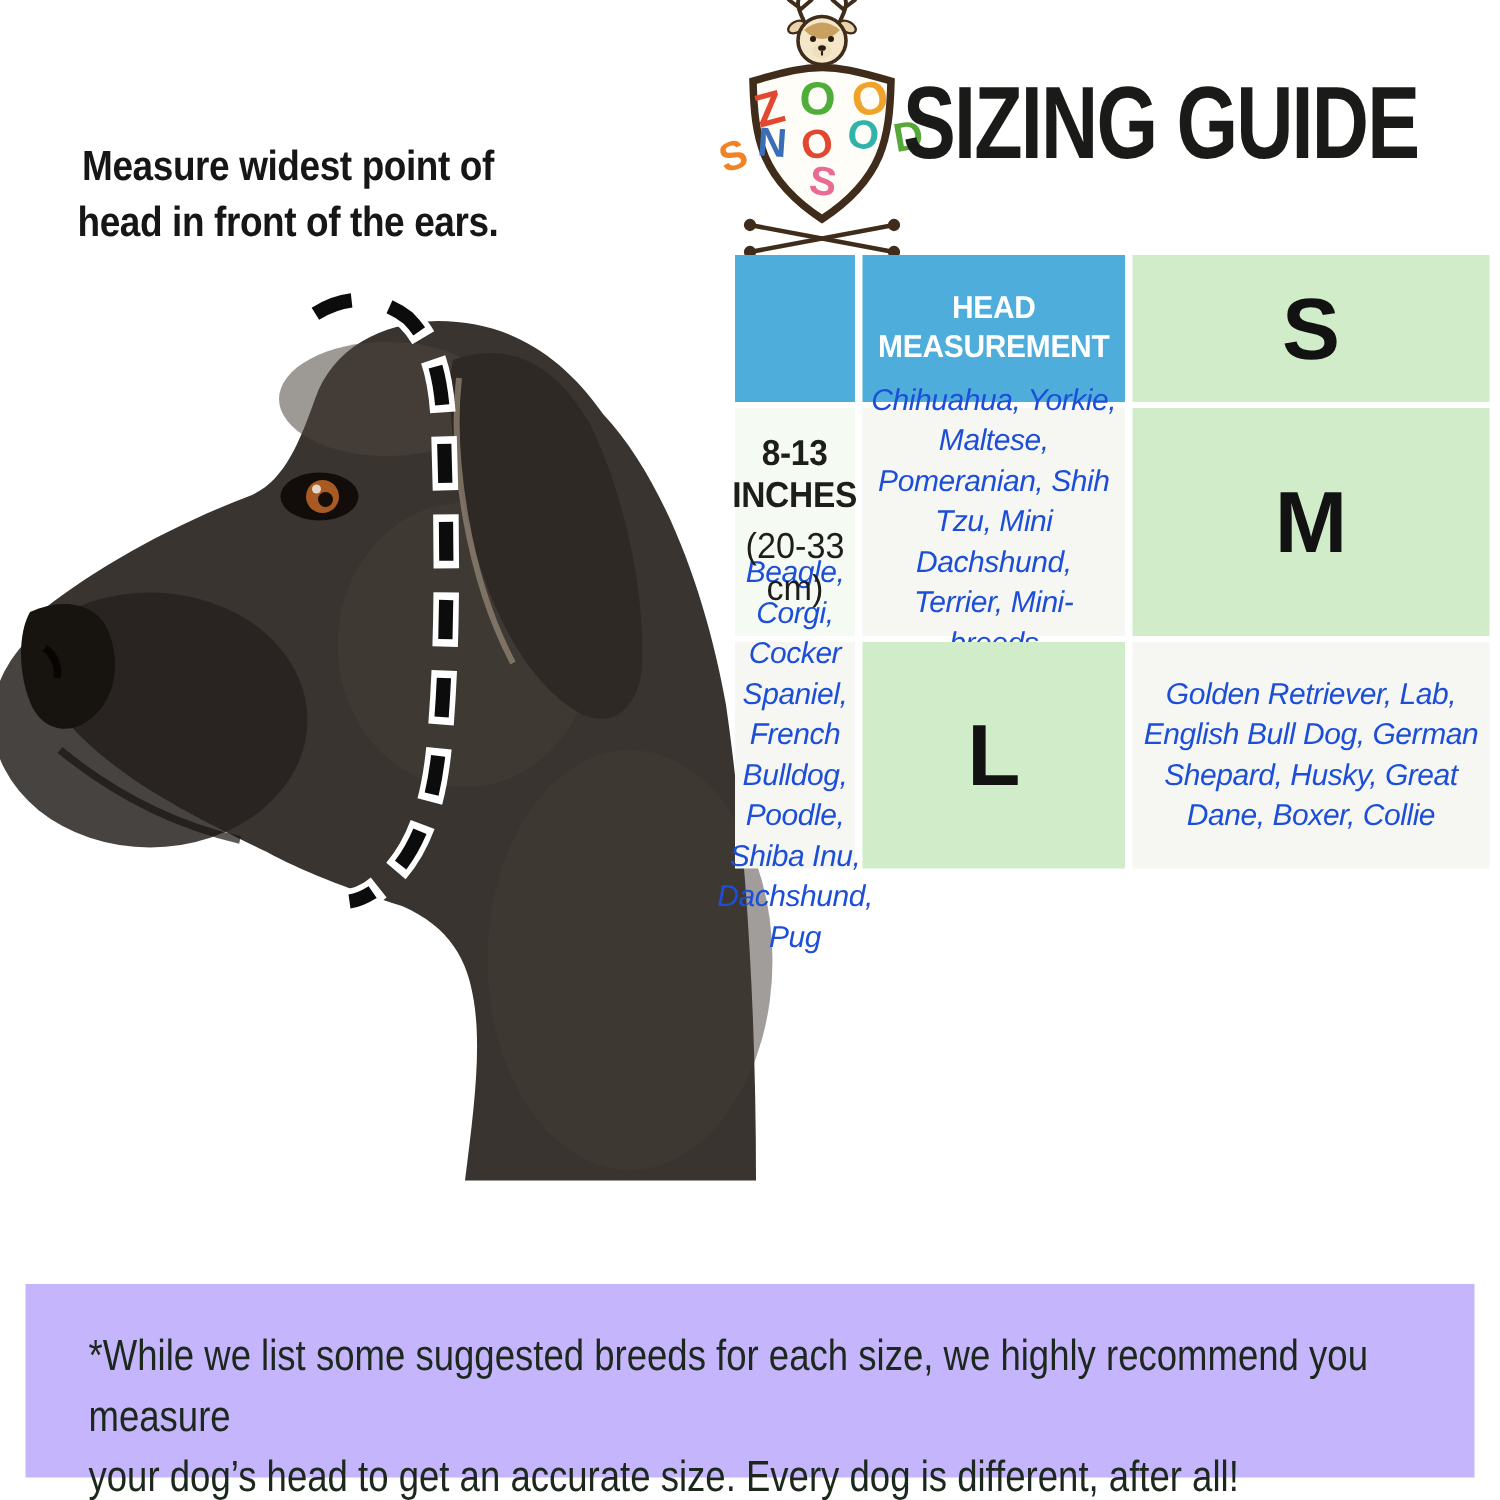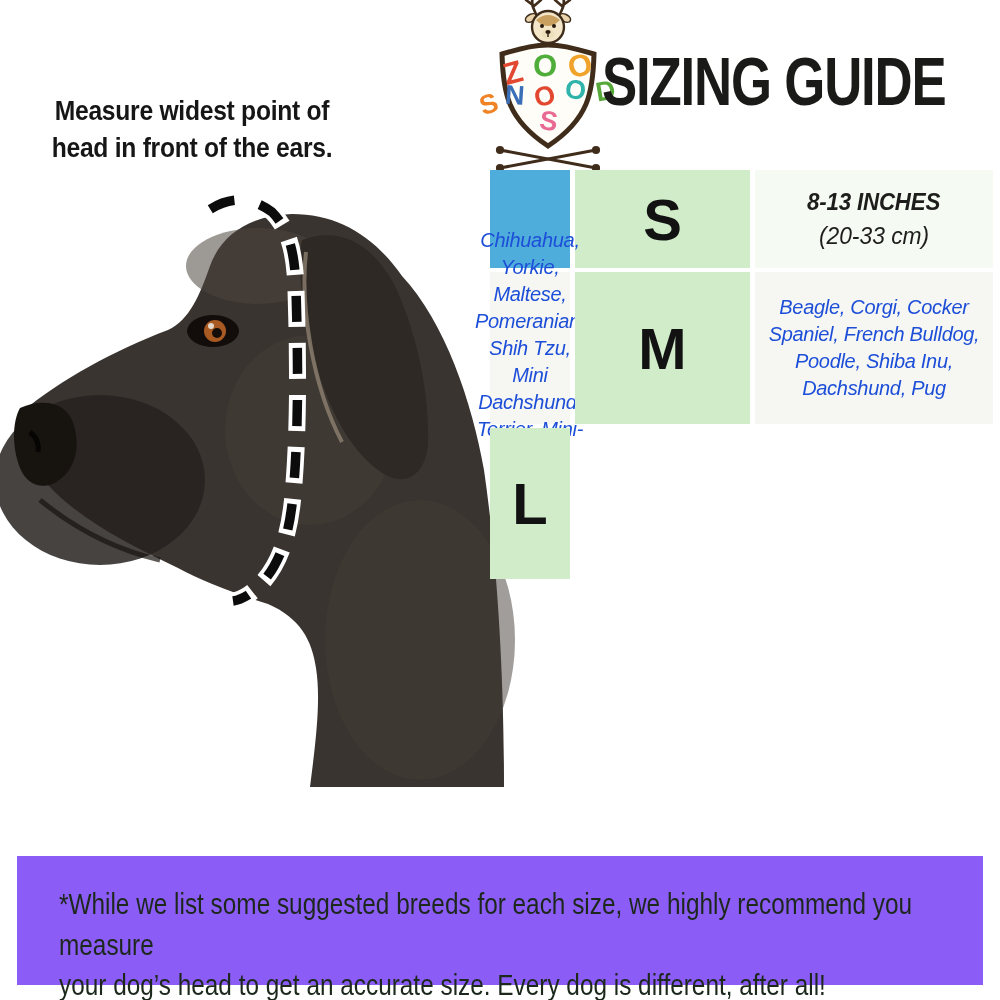--- a/index.html
+++ b/index.html
@@ -46,31 +46,31 @@
   
   .table{
     position:absolute;left:490px;top:170px;z-index:2;
     display:grid;grid-template-columns:80px 175px 238px;
     grid-template-rows:98px 152px 151px 155px;gap:4px 5px;
   }
   .cell{display:flex;flex-direction:column;align-items:center;justify-content:center;text-align:center;}
   .cell.hdr{background:#4faddc;color:#ffffff;font-weight:700;font-size:21px;line-height:1.25;}
   .cell.hdr .cond{display:inline-block;transform:scaleX(.95);letter-spacing:-.2px;}
   .cell.size{background:#d0ecc9;font-size:58px;font-weight:700;color:#121212;}
-  .cell.meas{background:#f5faf2;color:#1d1d1b;font-style:italic;}
+  .cell.meas{background:#f5faf2;color:#1d1d1b;}
   .meas .in{font-size:24px;font-weight:700;transform:scaleX(.93);letter-spacing:-.2px;}
   .meas .cm{font-size:24px;font-weight:400;margin-top:6px;transform:scaleX(.95);}
   .cell.breeds{
     background:#f6f7f3;font-style:italic;font-size:20px;line-height:1.35;
     color:#1d4ed8;padding:0 5px;letter-spacing:-.3px;font-weight:400;
   }
   
   .footnote{
     position:absolute;left:17px;top:856px;width:966px;height:129px;
-    background:#8b5cf6;z-index:3;
+    background:#c4b5fd;z-index:3;
   }
   .footnote .txt{
     position:absolute;left:42px;top:28px;width:1100px;
     font-size:29px;line-height:1.40;color:#1d281d;font-weight:400;
     transform:scaleX(.84);transform-origin:0 0;
   }
 </style>
 </head>
 <body>
 
@@ -171,32 +171,36 @@
 
     <g fill="none" stroke-linecap="butt">
       <path d="M 206 212 Q 240 188 272 212 C 290 230 295 255 296 290 C 298 355 299 430 293 495 C 289 540 277 575 248 595 Q 240 600 233 601" stroke="#ffffff" stroke-width="17" stroke-dasharray="36 16"></path>
       <path d="M 206 212 Q 240 188 272 212 C 290 230 295 255 296 290 C 298 355 299 430 293 495 C 289 540 277 575 248 595 Q 240 600 233 601" stroke="#0c0c0c" stroke-width="9.5" stroke-dasharray="26 26" stroke-dashoffset="-5"></path>
     </g>
   </svg>
 
   <div class="table">
 
     <div class="cell hdr"></div>
+    <div class="cell hdr">
+      <span class="cond">HEAD MEASUREMENT</span>
+    </div>
 
     <div class="cell size">S</div>
     <div class="cell meas">
       <div class="in">8-13 INCHES</div>
       <div class="cm">(20-33 cm)</div>
     </div>
     <div class="cell breeds">Chihuahua, Yorkie, Maltese, Pomeranian, Shih Tzu, Mini Dachshund, Terrier, Mini-breeds</div>
 
     <div class="cell size">M</div>
     <div class="cell breeds">Beagle, Corgi, Cocker Spaniel, French Bulldog, Poodle, Shiba Inu, Dachshund, Pug</div>
 
     <div class="cell size">L</div>
+    <div class="cell breeds">Golden Retriever, Lab, English Bull Dog, German Shepard, Husky, Great Dane, Boxer, Collie</div>
   </div>
 
   <div class="footnote">
     <div class="txt">
       <div>*While we list some suggested breeds for each size, we highly recommend you measure</div>
       <div>your dog’s head to get an accurate size. Every dog is different, after all!</div>
     </div>
   </div>
 
 </div>

